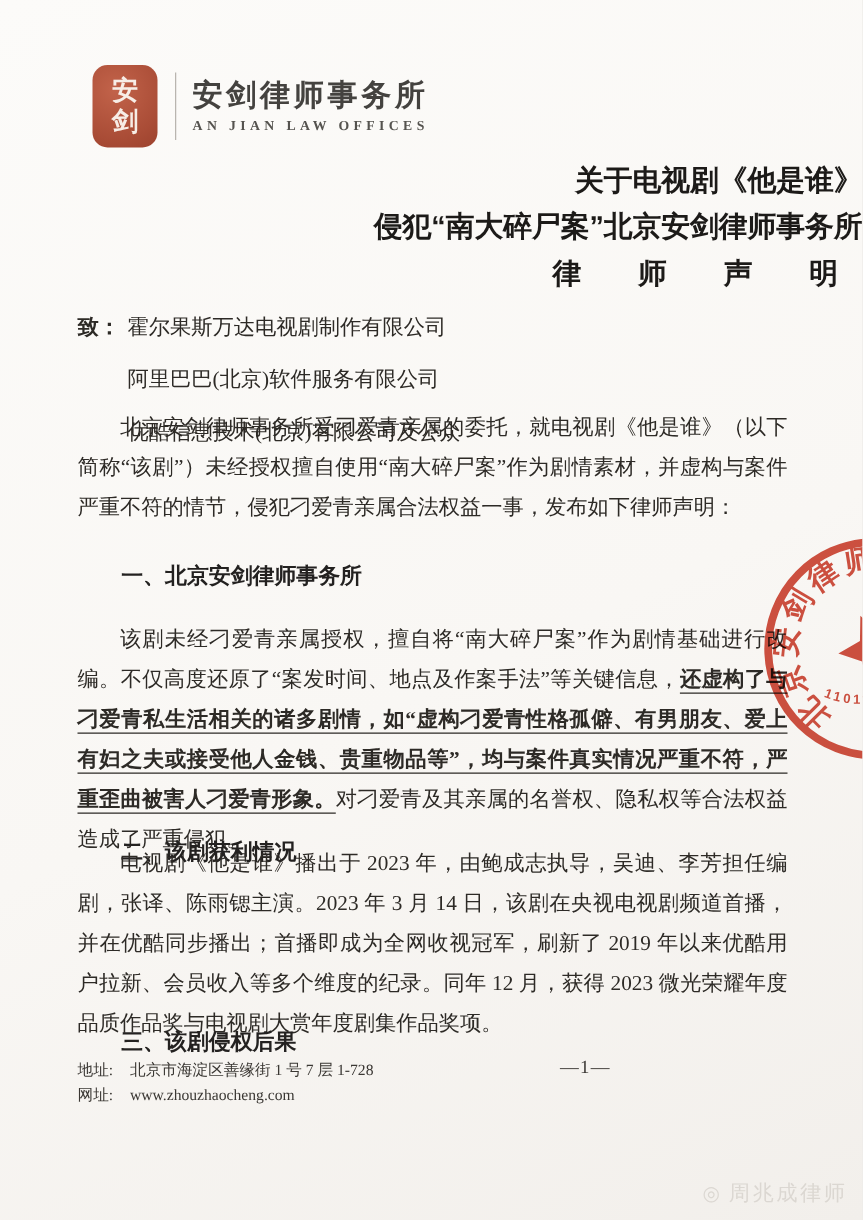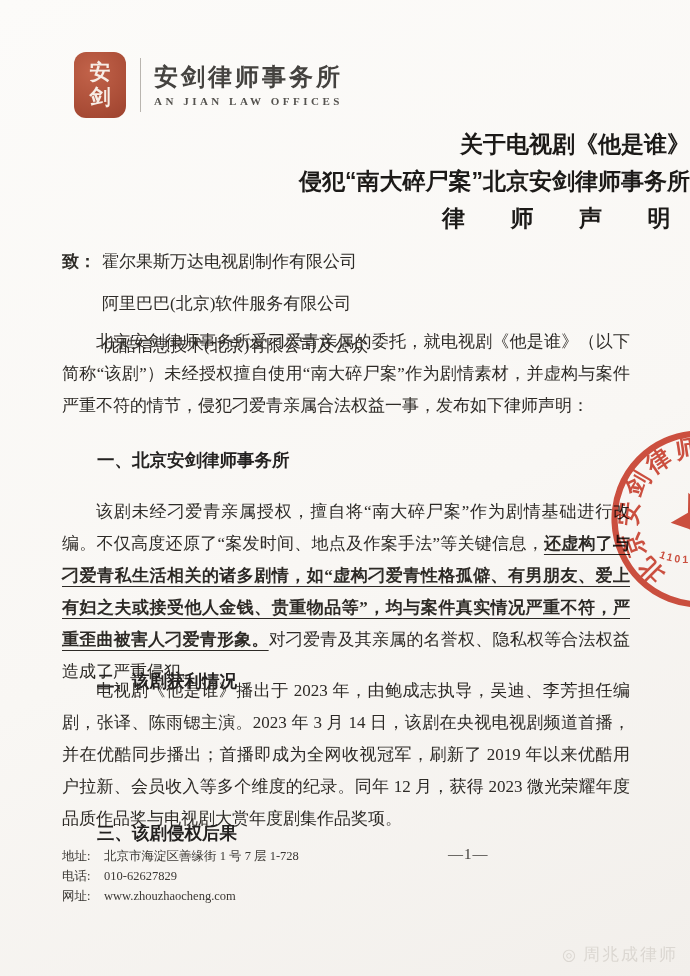--- a/index.html
+++ b/index.html
@@ -21,21 +21,21 @@
     width: 52px; height: 66px;
     background: radial-gradient(circle at 35% 30%, #c2634a, #a94c36 70%, #9c422e);
     border-radius: 12px;
     display: flex; flex-direction: column; align-items: center; justify-content: center;
     color: #f7ede6;
     font-family: "Liberation Serif", serif;
     font-weight: bold; font-size: 21px; line-height: 25px;
     letter-spacing: 0;
   }
   .logo-divider { width: 1px; height: 54px; background: #b9b5af; margin: 0 13px 0 14px; }
-  .logo-names { display: flex; flex-direction: column; justify-content: center; }
+  .logo-names { display: flex; flex-direction: column; justify-content: center; text-align: center; }
   .firm-cn {
     font-family: "Liberation Sans", sans-serif;
     font-weight: bold; font-size: 24px; color: #44423f; letter-spacing: 3px; line-height: 28px;
   }
   .firm-en {
     font-family: "Liberation Serif", serif;
     font-size: 11px; font-weight: bold; color: #55534f; letter-spacing: 3.5px; margin-top: 4px;
   }
   
   .title-block { position: absolute; left: 0; top: 126px; width: 100%; text-align: right; }
@@ -136,24 +136,20 @@
   <p class="para s2-para">电视剧《他是谁》播出于 2023 年，由鲍成志执导，吴迪、李芳担任编剧，张译、陈雨锶主演。2023 年 3 月 14 日，该剧在央视电视剧频道首播，并在优酷同步播出；首播即成为全网收视冠军，刷新了 2019 年以来优酷用户拉新、会员收入等多个维度的纪录。同年 12 月，获得 2023 微光荣耀年度品质作品奖与电视剧大赏年度剧集作品奖项。</p>
 
   <div class="sec-head s3-head">三、该剧侵权后果</div>
 
   <div class="footer">
     <div class="footer-row">
       <span class="footer-label">地址:</span>
       <span>北京市海淀区善缘街 1 号 7 层 1-728</span>
     </div>
     <div class="footer-row">
-      <span class="footer-label">电话:</span>
-      <span>010-62627829</span>
-    </div>
-    <div class="footer-row">
       <span class="footer-label">网址:</span>
       <span>www.zhouzhaocheng.com</span>
     </div>
   </div>
 
   <div class="page-number">—1—</div>
 
   <svg class="red-seal" viewBox="0 0 200 200" xmlns="http://www.w3.org/2000/svg" aria-hidden="true">
     <defs>
       <path id="sealTextArc" d="M 46,138 A 66,66 0 1 1 154,138"></path>

